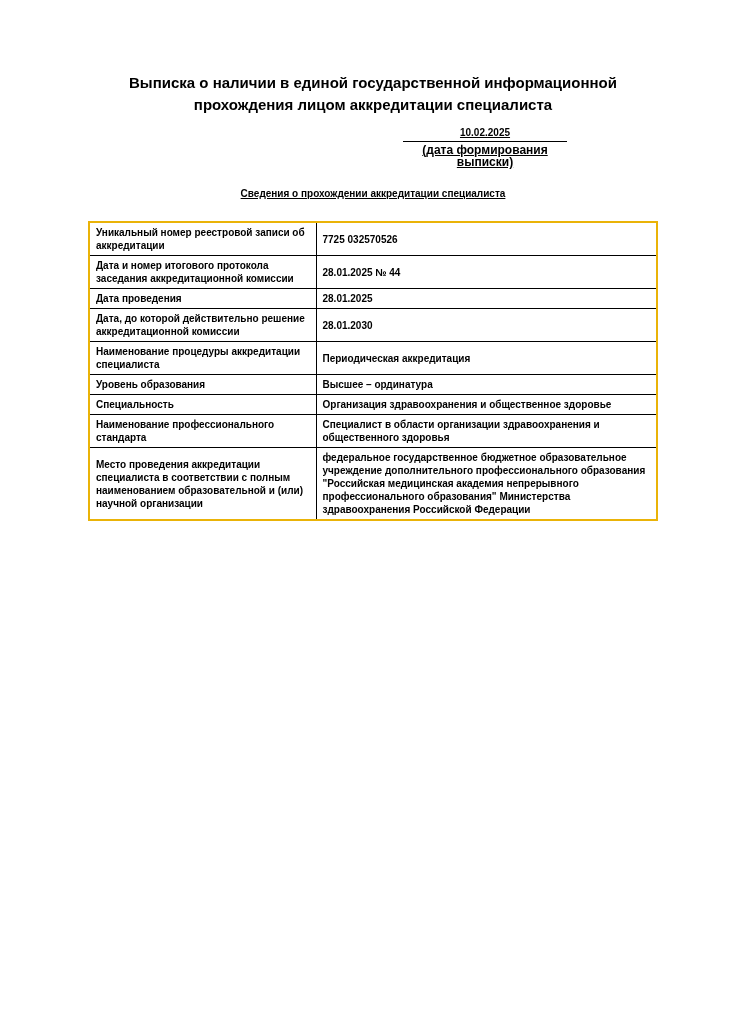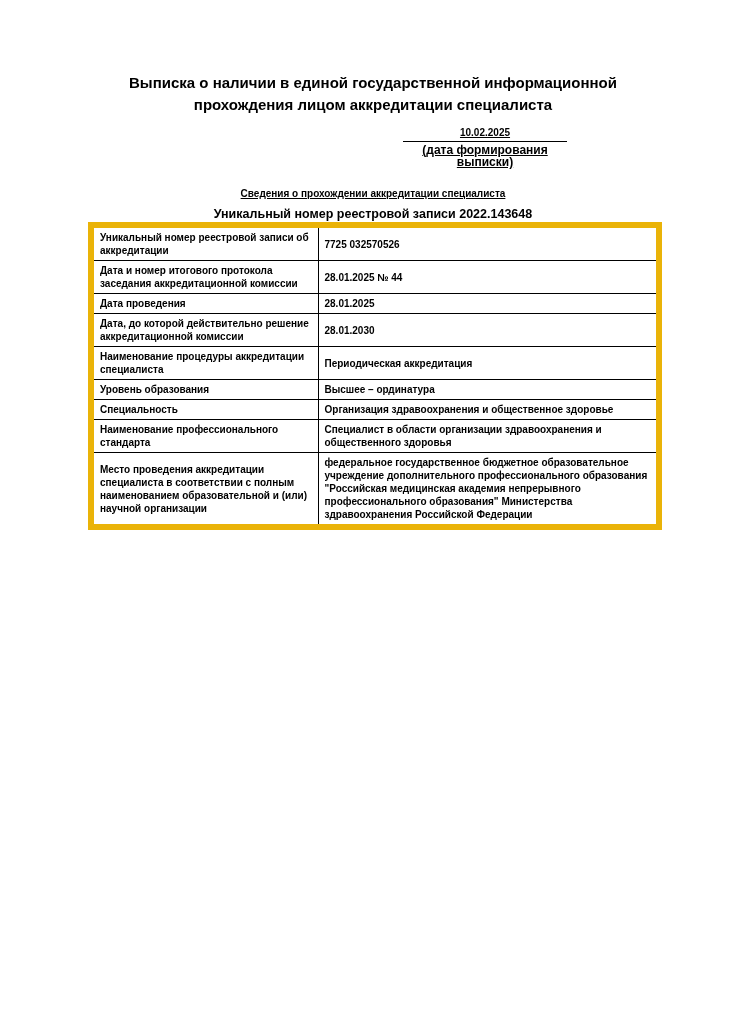--- a/index.html
+++ b/index.html
@@ -52,24 +52,24 @@
     line-height: 13px;
     text-decoration: underline;
   }
   .registry-heading {
     margin-top: 6px;
     text-align: center;
     font-size: 12.5px;
     line-height: 16px;
   }
   table.acc-table {
-    margin: 0 0 0 88px;
+    margin: 21px 0 0 88px;
     width: 568px;
     border-collapse: collapse;
-    border: 6px solid #eab308;
+    border: 2px solid #eab308;
     table-layout: fixed;
   }
   table.acc-table td {
     border: 1px solid #000000;
     padding: 3px 6px;
     font-size: 10px;
     line-height: 13px;
     font-weight: bold;
     vertical-align: middle;
     word-wrap: break-word;
@@ -88,21 +88,20 @@
   </div>
 
   <div class="date-block">
     <div class="date-value">10.02.2025</div>
     <div class="date-caption">(дата формирования выписки)</div>
   </div>
 
 
   <div class="section-heading">Сведения о прохождении аккредитации специалиста</div>
 
-  <div class="registry-heading">Уникальный номер реестровой записи 2022.143648</div>
 
   <table class="acc-table">
     <tbody>
       <tr>
         <td class="label-cell">Уникальный номер реестровой записи об аккредитации</td>
         <td class="value-cell">7725 032570526</td>
       </tr>
       <tr>
         <td class="label-cell">Дата и номер итогового протокола заседания аккредитационной комиссии</td>
         <td class="value-cell">28.01.2025 № 44</td>

